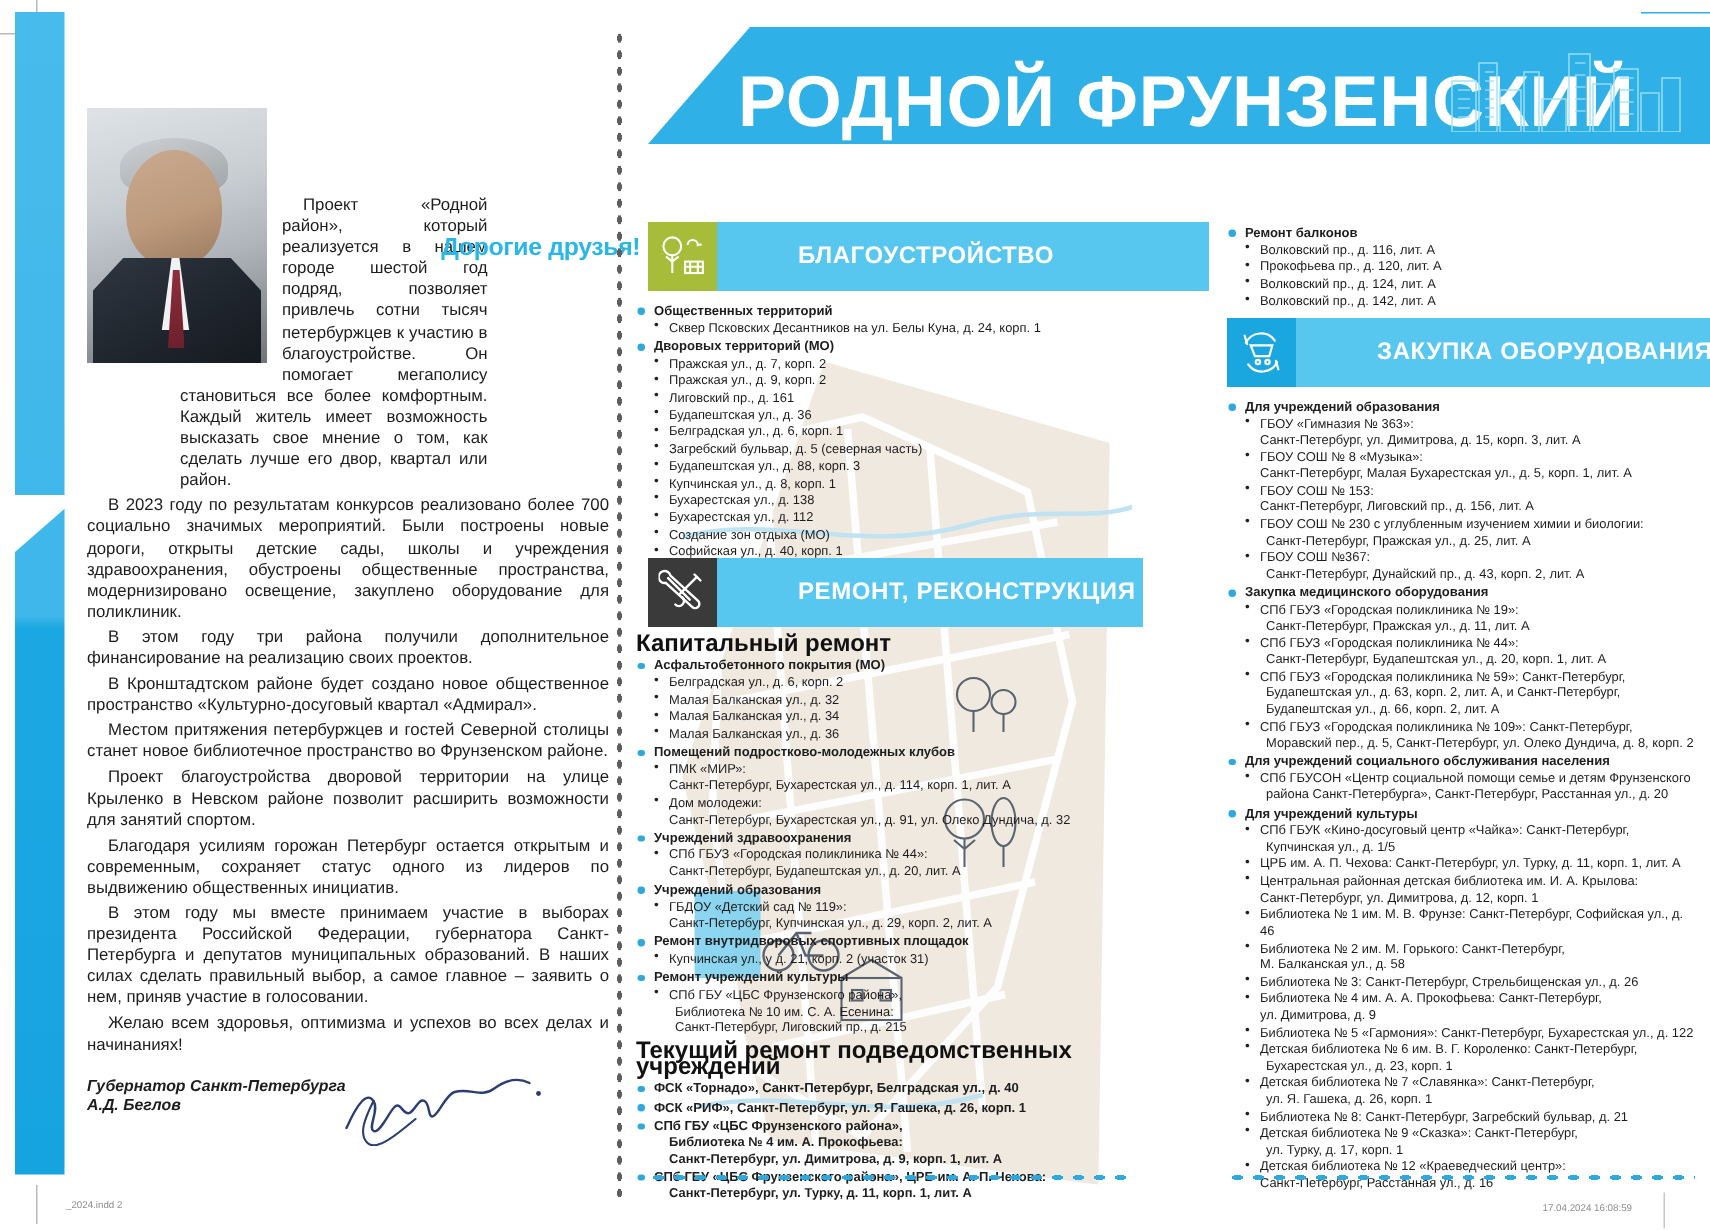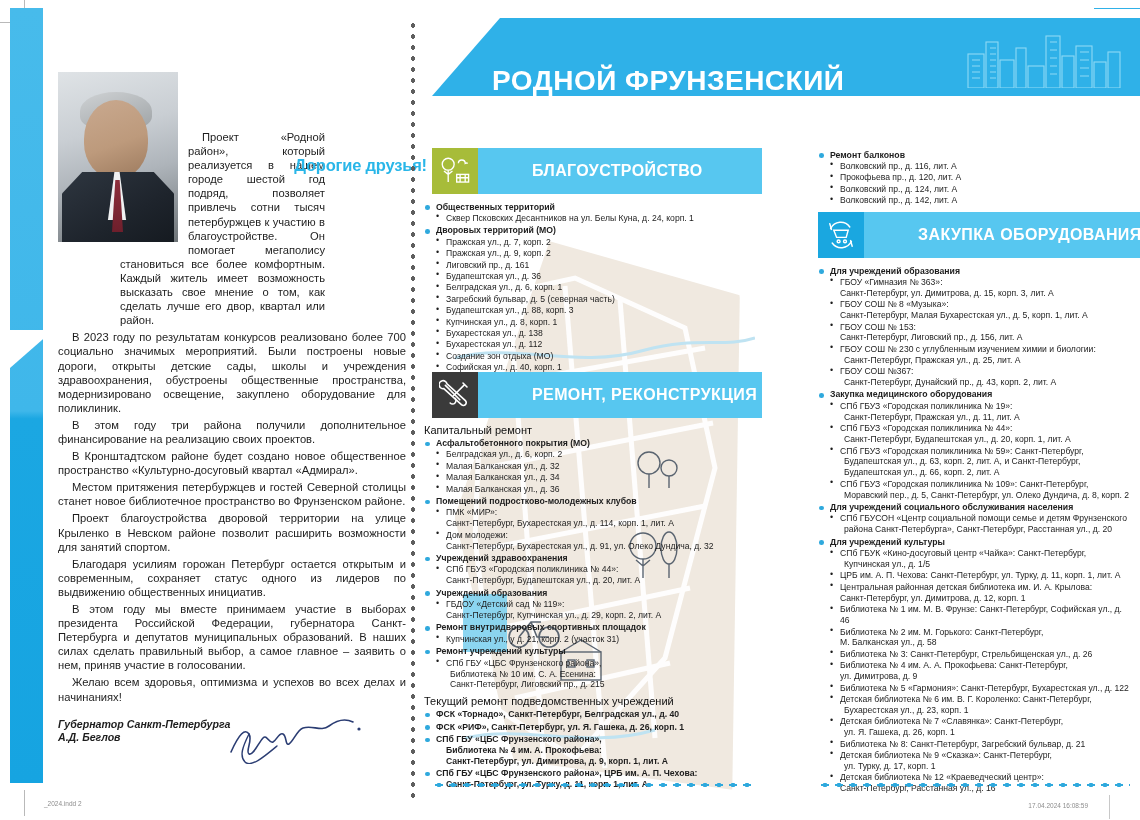--- a/index.html
+++ b/index.html
@@ -82,21 +82,21 @@
   
   .masthead {
     position:absolute; left:432px; top:18px; width:708px; height:78px;
     background:#2fb1e8;
     clip-path: polygon(68px 0, 100% 0, 100% 100%, 0 100%);
   }
   .masthead-title {
     position:absolute; left:432px; top:18px; width:708px; height:100px;
     display:flex; align-items:center;
     padding-left:60px;
-    color:#ffffff; font-size:28px; font-weight:bold; letter-spacing:0.5px;margin-top:13px;
+    color:#ffffff; font-size:48px; font-weight:bold; letter-spacing:0.5px;
   }
   .skyline { position:absolute; right:16px; top:26px; width:160px; height:62px; opacity:.85; }
   .tick-tr { position:absolute; right:0; top:8px; width:46px; height:1px; background:#2fb1e8; }
 
   .subtitle {
     position:absolute; left:432px; top:104px; width:708px;
     text-align:center; font-size:25px; font-weight:bold; color:#111; letter-spacing:-0.2px;
   }
 
   
@@ -118,21 +118,21 @@
   .banner .bar {
     flex:1; background:#57c7f0; display:flex; align-items:center;
     padding-left:54px; color:#fff; font-size:16px; font-weight:bold; letter-spacing:.4px;
   }
   .banner.gr .ic { background:#a7bc39; }
   .banner.dk .ic { background:#3a3a3a; }
   .banner.bl .ic { background:#1aa7e0; }
 
   
   .lst { position:absolute; font-size:8.6px; line-height:10.9px; color:#1d1d1d; }
-  .lst .hdr { font-weight:normal; font-size:11px; color:#111; margin:3px 0 2px; }
+  .lst .hdr { font-weight:bold; font-size:16px; color:#111; margin:3px 0 2px; }
   .lst .b1 { position:relative; padding-left:12px; font-weight:bold; font-size:8.7px; margin-top:1.5px; }
   .lst .b1::before {
     content:""; position:absolute; left:1px; top:3.6px; width:4.6px; height:4.6px;
     border-radius:50%; background:#2fa9dd;
   }
   .lst .b2 { position:relative; padding-left:22px; margin-top:.5px; }
   .lst .b2::before {
     content:"•"; position:absolute; left:12px; top:-1.5px; color:#1d1d1d; font-size:9px;
   }
   .lst .cont { padding-left:22px; }
@@ -283,21 +283,21 @@
     <svg class="mic" style="left:180px;top:210px;width:46px;height:42px;" viewBox="0 0 46 42">
       <g fill="none" stroke="#5a6470" stroke-width="1.4">
         <circle cx="14" cy="15" r="11"></circle>
           <path d="M14 26 L14 40"></path>
         <circle cx="34" cy="20" r="8"></circle>
           <path d="M34 28 L34 40"></path>
       </g>
     </svg>
   </div>
 
-  <div class="banner gr" style="left:432px;top:148px;width:330px;">
+  <div class="banner gr" style="left:432px;top:148px;width:374px;">
     <div class="ic">
       <svg viewBox="0 0 40 40" width="34" height="34">
         <g fill="none" stroke="#ffffff" stroke-width="1.6">
           <circle cx="12" cy="12" r="7"></circle>
             <path d="M12 19 L12 33 M12 24 L7 20 M12 24 L17 20"></path>
           <path d="M24 11 a4 4 0 0 1 8 0 a3.4 3.4 0 0 1 3 0"></path>
           <rect x="22" y="24" width="14" height="9"></rect>
             <path d="M22 28 h14 M26 24 v9 M32 24 v9"></path>
         </g>
       </svg>

